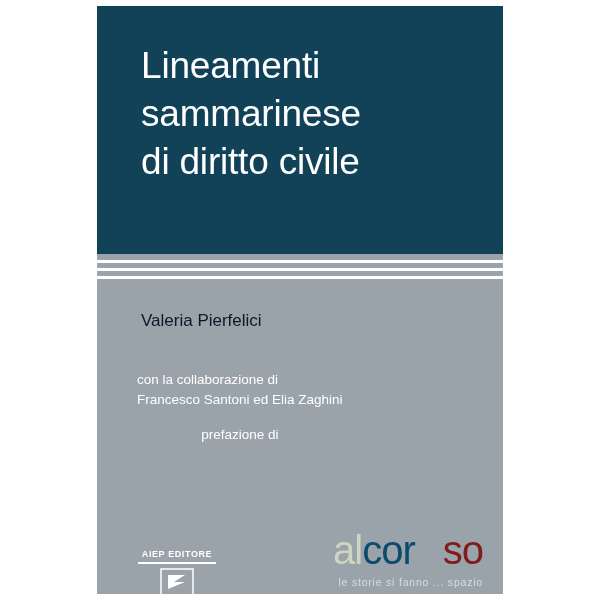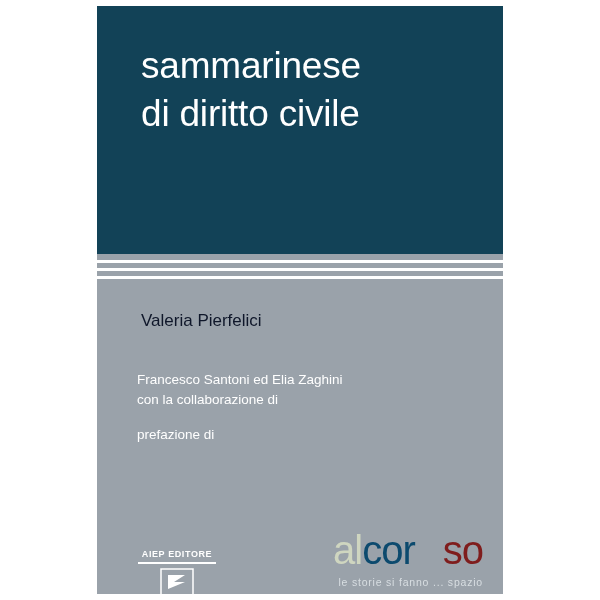--- a/index.html
+++ b/index.html
@@ -89,21 +89,21 @@
 
   .credits {
     position: absolute;
     left: 40px;
     top: 364px;
     color: #ffffff;
     font-size: 13.5px;
     line-height: 1.45;
   }
   .credits .block { margin-bottom: 16px; }
-  .credits .block:last-child { margin-bottom: 7px; }
+  .credits .block:last-child { margin-bottom: 7px; text-align: center; }
   .credits .row { display: block; white-space: nowrap; }
 
   
   .publisher {
     position: absolute;
     left: 41px;
     top: 530px;
     width: 78px;
   }
   .publisher .pub-name {
@@ -157,37 +157,38 @@
 </style>
 </head>
 <body>
 
 <div class="page">
 
   <div class="cover">
 
     <div class="cover-header">
       <div class="cover-title">
+        <span class="line">Lineamenti</span>
         <span class="line">sammarinese</span>
         <span class="line">di diritto civile</span>
       </div>
     </div>
 
     <div class="rules">
       <div class="rule r1"></div>
       <div class="rule r2"></div>
       <div class="rule r3"></div>
     </div>
 
     <div class="author">Valeria Pierfelici</div>
 
     <div class="credits">
       <div class="block">
+        <span class="row">con la collaborazione di</span>
         <span class="row">Francesco Santoni ed Elia Zaghini</span>
-        <span class="row">con la collaborazione di</span>
       </div>
       <div class="block">
         <span class="row">prefazione di</span>
       </div>
     </div>
 
     <div class="publisher">
       <div class="pub-name">AIEP EDITORE</div>
       <div class="pub-bar"></div>
       <div class="pub-mark">

